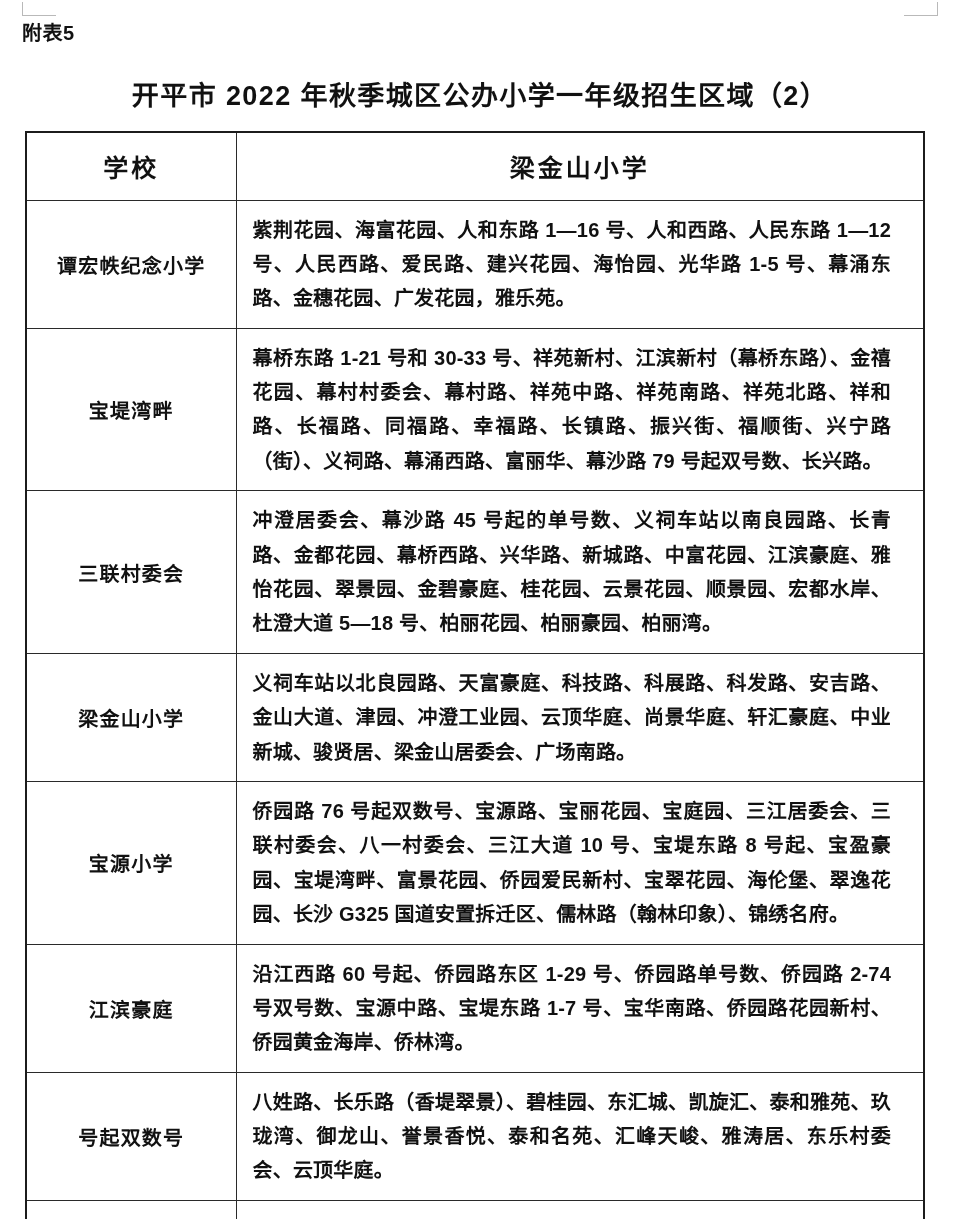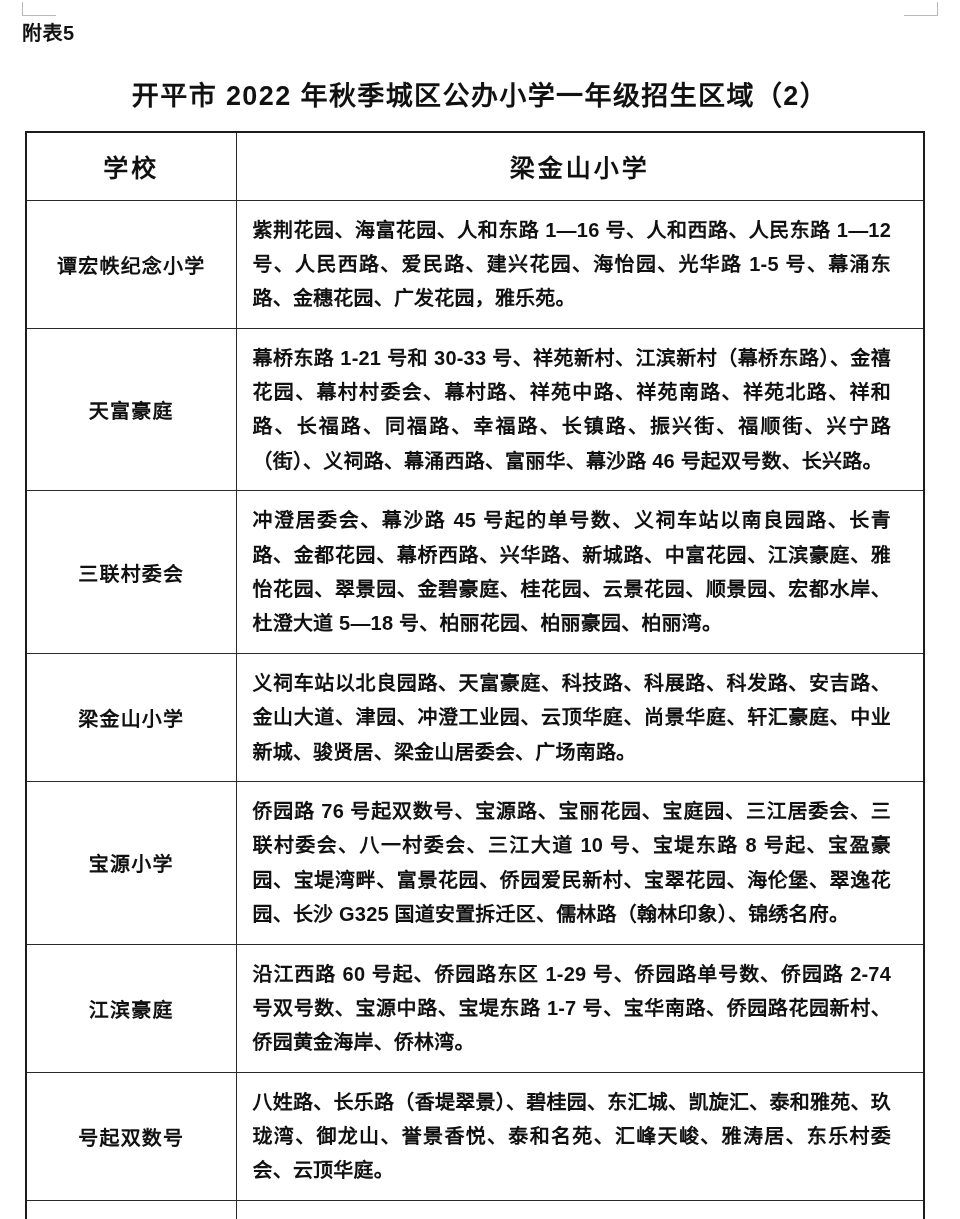--- a/index.html
+++ b/index.html
@@ -142,22 +142,22 @@
         <th data-name="column-header-school">学校</th>
         <th data-name="column-header-zone">梁金山小学</th>
       </tr>
     </thead>
     <tbody id="table-body" data-name="table-body">
         <tr data-name="table-row">
           <td class="school-cell" data-name="school-name-cell">谭宏帙纪念小学</td>
           <td class="zone-cell" data-name="enrollment-zone-cell">紫荆花园、海富花园、人和东路 1—16 号、人和西路、人民东路 1—12 号、人民西路、爱民路、建兴花园、海怡园、光华路 1-5 号、幕涌东路、金穗花园、广发花园，雅乐苑。</td>
         </tr>
         <tr data-name="table-row">
-          <td class="school-cell" data-name="school-name-cell">天富豪庭</td>
-          <td class="zone-cell" data-name="enrollment-zone-cell">幕桥东路 1-21 号和 30-33 号、祥苑新村、江滨新村（幕桥东路）、金禧花园、幕村村委会、幕村路、祥苑中路、祥苑南路、祥苑北路、祥和路、长福路、同福路、幸福路、长镇路、振兴街、福顺街、兴宁路（街）、义祠路、幕涌西路、富丽华、幕沙路 46 号起双号数、长兴路。</td>
+          <td class="school-cell" data-name="school-name-cell">宝堤湾畔</td>
+          <td class="zone-cell" data-name="enrollment-zone-cell">幕桥东路 1-21 号和 30-33 号、祥苑新村、江滨新村（幕桥东路）、金禧花园、幕村村委会、幕村路、祥苑中路、祥苑南路、祥苑北路、祥和路、长福路、同福路、幸福路、长镇路、振兴街、福顺街、兴宁路（街）、义祠路、幕涌西路、富丽华、幕沙路 79 号起双号数、长兴路。</td>
         </tr>
         <tr data-name="table-row">
           <td class="school-cell" data-name="school-name-cell">三联村委会</td>
           <td class="zone-cell" data-name="enrollment-zone-cell">冲澄居委会、幕沙路 45 号起的单号数、义祠车站以南良园路、长青路、金都花园、幕桥西路、兴华路、新城路、中富花园、江滨豪庭、雅怡花园、翠景园、金碧豪庭、桂花园、云景花园、顺景园、宏都水岸、杜澄大道 5—18 号、柏丽花园、柏丽豪园、柏丽湾。</td>
         </tr>
         <tr data-name="table-row">
           <td class="school-cell" data-name="school-name-cell">梁金山小学</td>
           <td class="zone-cell" data-name="enrollment-zone-cell">义祠车站以北良园路、天富豪庭、科技路、科展路、科发路、安吉路、金山大道、津园、冲澄工业园、云顶华庭、尚景华庭、轩汇豪庭、中业新城、骏贤居、梁金山居委会、广场南路。</td>
         </tr>
         <tr data-name="table-row">

